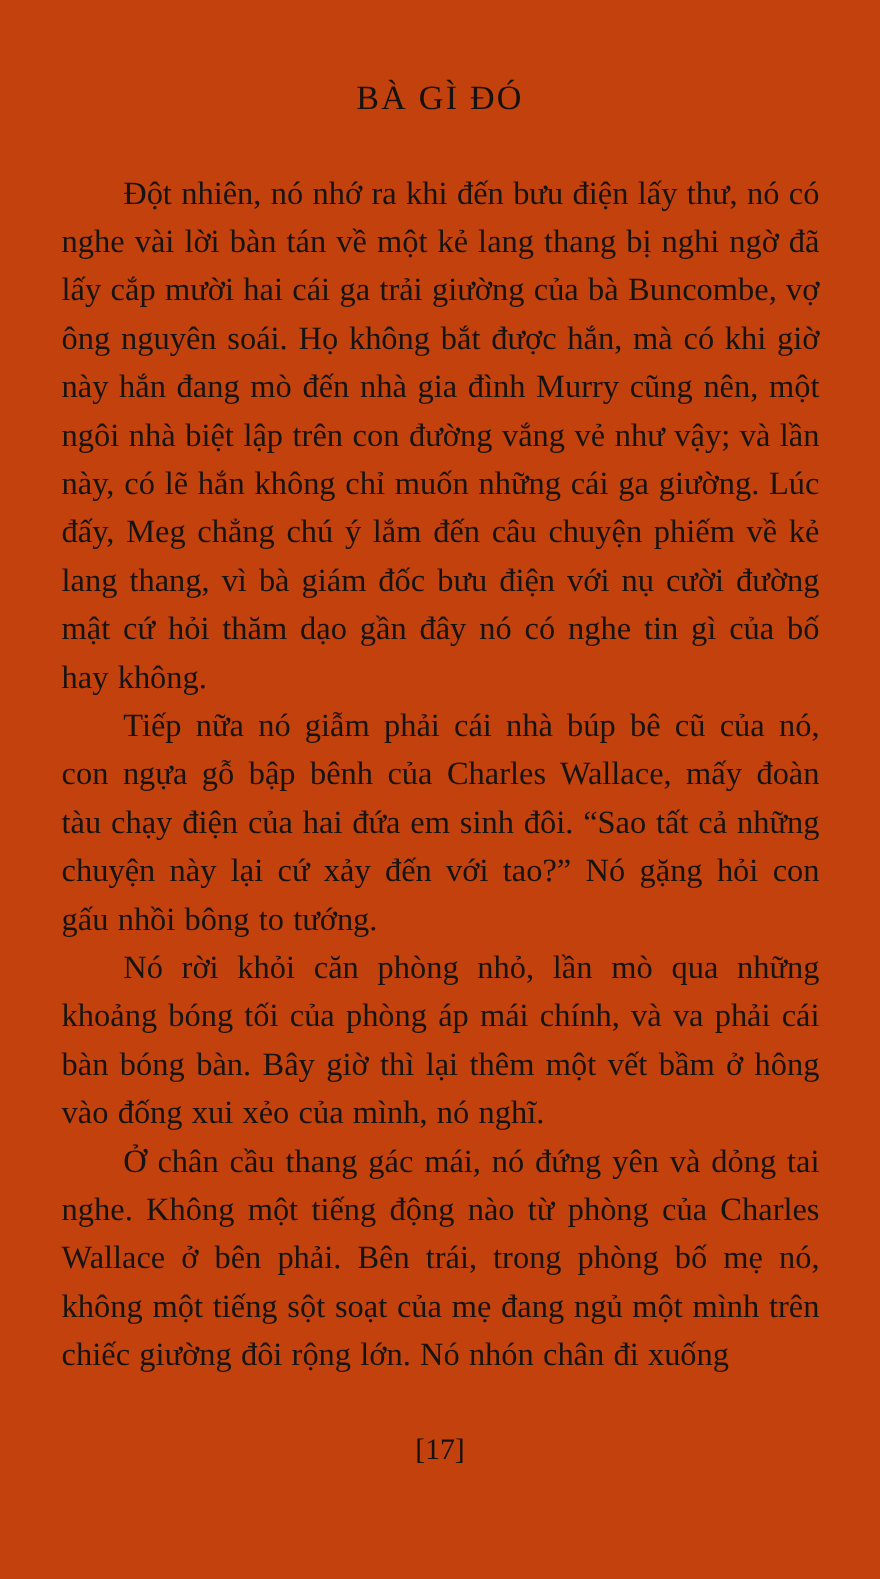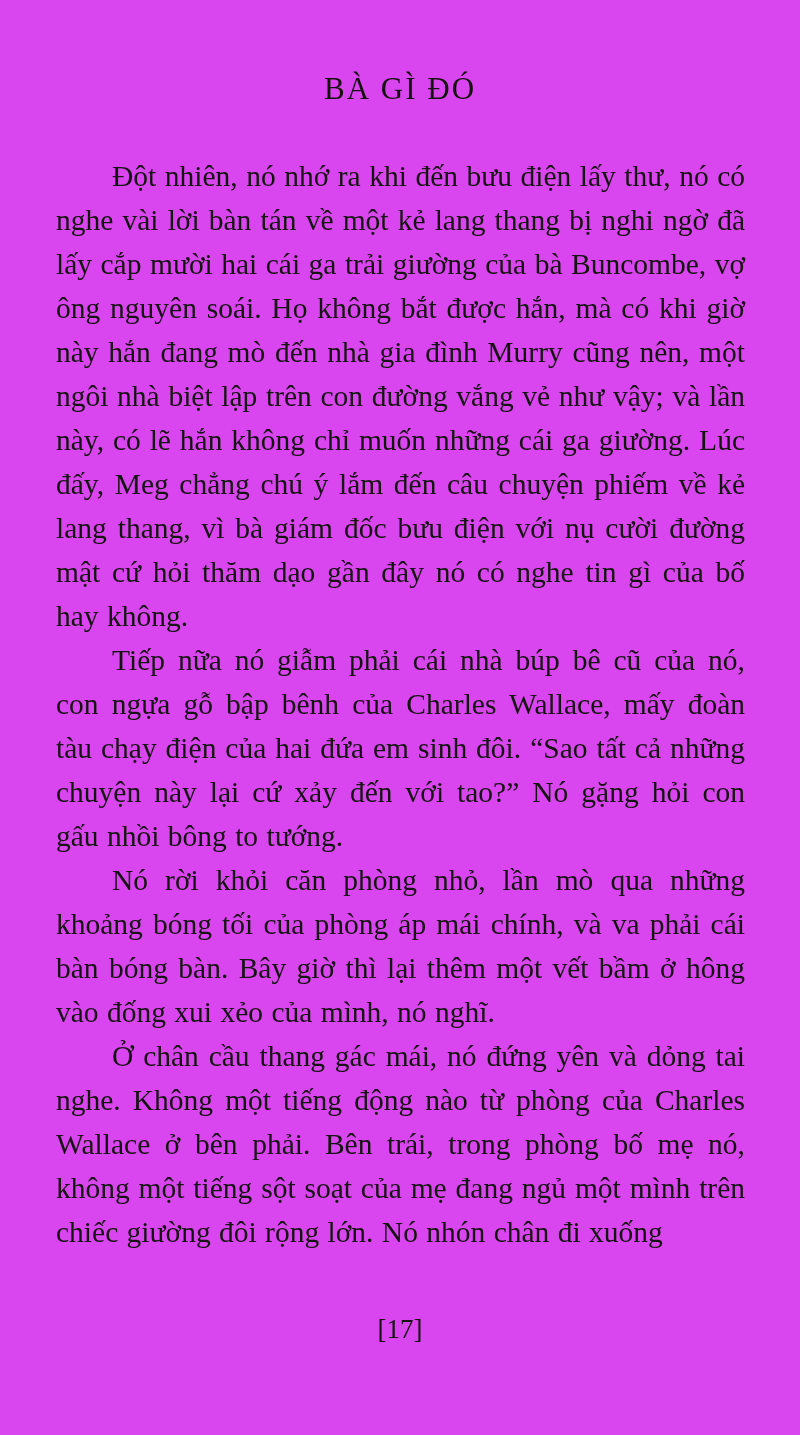--- a/index.html
+++ b/index.html
@@ -4,21 +4,21 @@
 <style>
   html, body {
     margin: 0;
     padding: 0;
     background: #ffffff;
   }
   .page {
     position: relative;
     width: 800px;
     height: 1435px;
-    background: #d946ef;
+    background: #c2410c;
     color: #161412;
     font-family: "Liberation Serif", serif;
     overflow: hidden;
   }
   .chapter-title {
     margin: 0;
     padding-top: 71px;
     text-align: center;
     font-size: 31px;
     line-height: 36px;
@@ -42,21 +42,20 @@
     text-indent: 0;
   }
   .folio {
     position: absolute;
     top: 1302px;
     left: 0;
     width: 100%;
     text-align: center;
     font-size: 27px;
     color: #14110e;
-    margin-top: 12px;
   }
 </style>
 </head>
 <body>
 
 <div class="page">
   <h1 class="chapter-title">BÀ GÌ ĐÓ</h1>
 
   <div class="body-text">
     <p>Đột nhiên, nó nhớ ra khi đến bưu điện lấy thư, nó có nghe vài lời bàn tán về một kẻ lang thang bị nghi ngờ đã lấy cắp mười hai cái ga trải giường của bà Buncombe, vợ ông nguyên soái. Họ không bắt được hắn, mà có khi giờ này hắn đang mò đến nhà gia đình Murry cũng nên, một ngôi nhà biệt lập trên con đường vắng vẻ như vậy; và lần này, có lẽ hắn không chỉ muốn những cái ga giường. Lúc đấy, Meg chẳng chú ý lắm đến câu chuyện phiếm về kẻ lang thang, vì bà giám đốc bưu điện với nụ cười đường mật cứ hỏi thăm dạo gần đây nó có nghe tin gì của bố hay không.</p>

